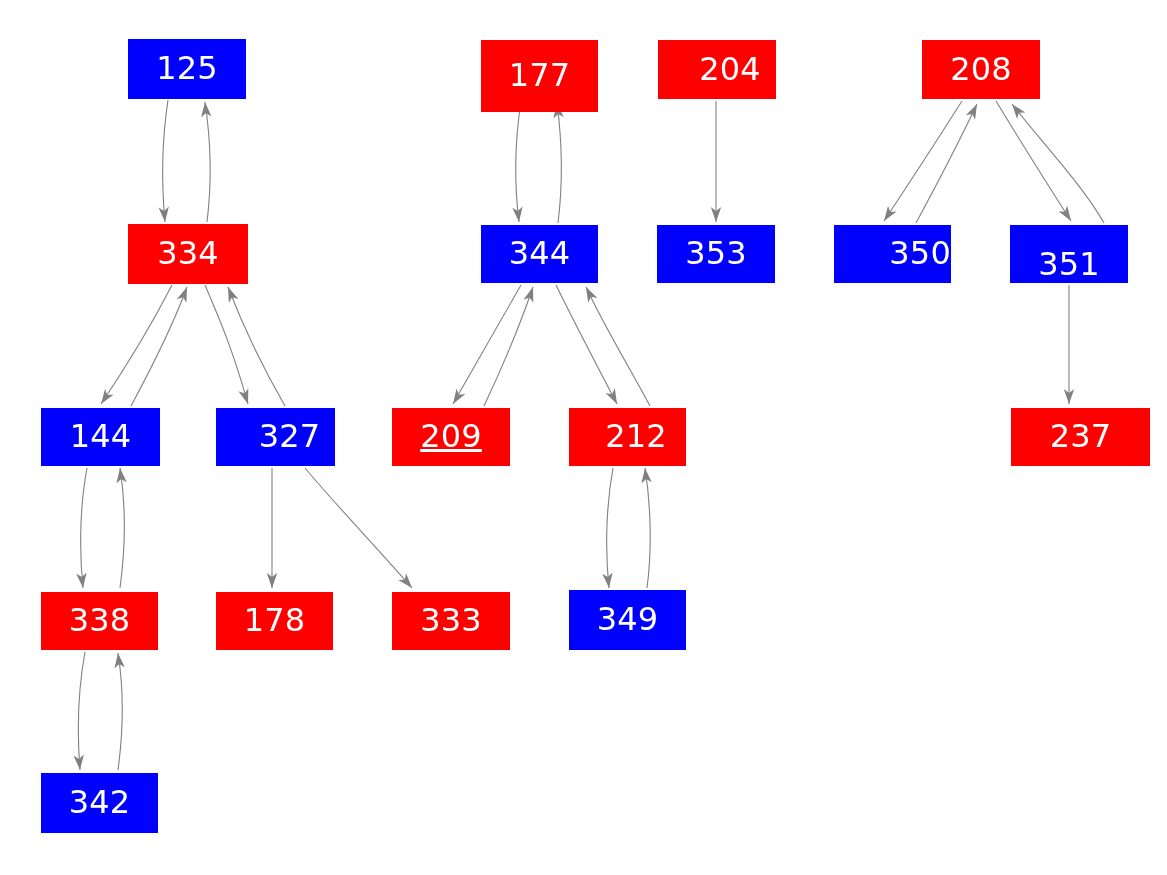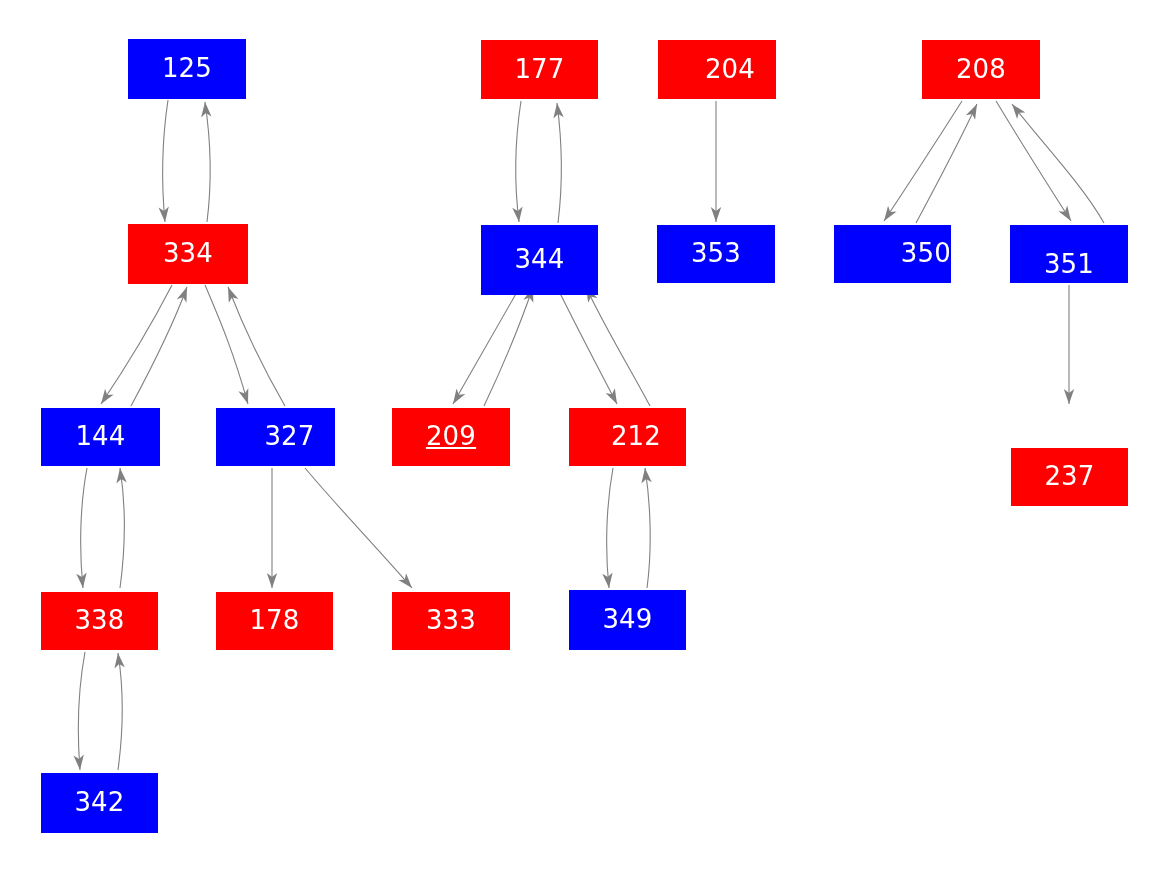--- a/index.html
+++ b/index.html
@@ -25,21 +25,21 @@
     height: 875px;
     pointer-events: none;
   }
   .graph-node {
     position: absolute;
     display: flex;
     align-items: center;
     justify-content: center;
     box-sizing: border-box;
     color: #ffffff;
-    font-size: 26px;
+    font-size: 32px;
     font-family: "DejaVu Sans", sans-serif;
     letter-spacing: 0.2px;
     line-height: 1;
     user-select: none;
   }
   .node-label {
     display: block;
     transform: translateY(-1px);
   }
 </style>
@@ -171,24 +171,24 @@
       </div>
       <div class="graph-node" style="left: 216px; top: 592px; width: 117px; height: 58px; background: rgb(254, 0, 0); text-align: right;">
         <span class="node-label" style="color: rgb(255, 255, 255);">178</span>
       </div>
       <div class="graph-node" style="left: 392px; top: 592px; width: 118px; height: 58px; background: rgb(254, 0, 0);">
         <span class="node-label" style="color: rgb(255, 255, 255);">333</span>
       </div>
       <div class="graph-node" style="left: 41px; top: 773px; width: 117px; height: 60px; background: rgb(0, 0, 254);">
         <span class="node-label" style="color: rgb(255, 255, 255);">342</span>
       </div>
-      <div class="graph-node" style="left: 481px; top: 40px; width: 117px; height: 59px; background: rgb(254, 0, 0);">
+      <div class="graph-node" style="left: 481px; top: 40px; width: 117px; height: 72px; background: rgb(254, 0, 0);">
         <span class="node-label" style="color: rgb(255, 255, 255);">177</span>
       </div>
-      <div class="graph-node" style="left: 481px; top: 225px; width: 117px; height: 70px; background: rgb(0, 0, 254);">
+      <div class="graph-node" style="left: 481px; top: 225px; width: 117px; height: 58px; background: rgb(0, 0, 254);">
         <span class="node-label" style="color: rgb(255, 255, 255);">344</span>
       </div>
       <div class="graph-node" style="left: 392px; top: 408px; width: 118px; height: 58px; background: rgb(254, 0, 0);">
         <span class="node-label" style="color: rgb(255, 255, 255); text-decoration: underline;">209</span>
       </div>
       <div class="graph-node" style="left: 569px; top: 408px; width: 117px; height: 58px; background: rgb(254, 0, 0); padding-left: 17px;">
         <span class="node-label" style="color: rgb(255, 255, 255);">212</span>
       </div>
       <div class="graph-node" style="left: 569px; top: 590px; width: 117px; height: 60px; background: rgb(0, 0, 254);">
         <span class="node-label" style="color: rgb(255, 255, 255);">349</span>
@@ -201,17 +201,17 @@
       </div>
       <div class="graph-node" style="left: 922px; top: 40px; width: 118px; height: 59px; background: rgb(254, 0, 0);">
         <span class="node-label" style="color: rgb(255, 255, 255);">208</span>
       </div>
       <div class="graph-node" style="left: 834px; top: 225px; width: 117px; height: 58px; background: rgb(0, 0, 254); justify-content: flex-end;">
         <span class="node-label" style="color: rgb(255, 255, 255);">350</span>
       </div>
       <div class="graph-node" style="left: 1010px; top: 225px; width: 118px; height: 58px; background: rgb(0, 0, 254);">
         <span class="node-label" style="color: rgb(255, 255, 255); margin-top: 21px;">351</span>
       </div>
-      <div class="graph-node" style="left: 1011px; top: 408px; width: 117px; height: 58px; background: rgb(254, 0, 0); margin-top: 40px;">
+      <div class="graph-node" style="left: 1011px; top: 408px; width: 139px; height: 58px; background: rgb(254, 0, 0);">
         <span class="node-label" style="color: rgb(255, 255, 255);">237</span>
       </div>
     </div>
 </div>
 
 </body></html>

